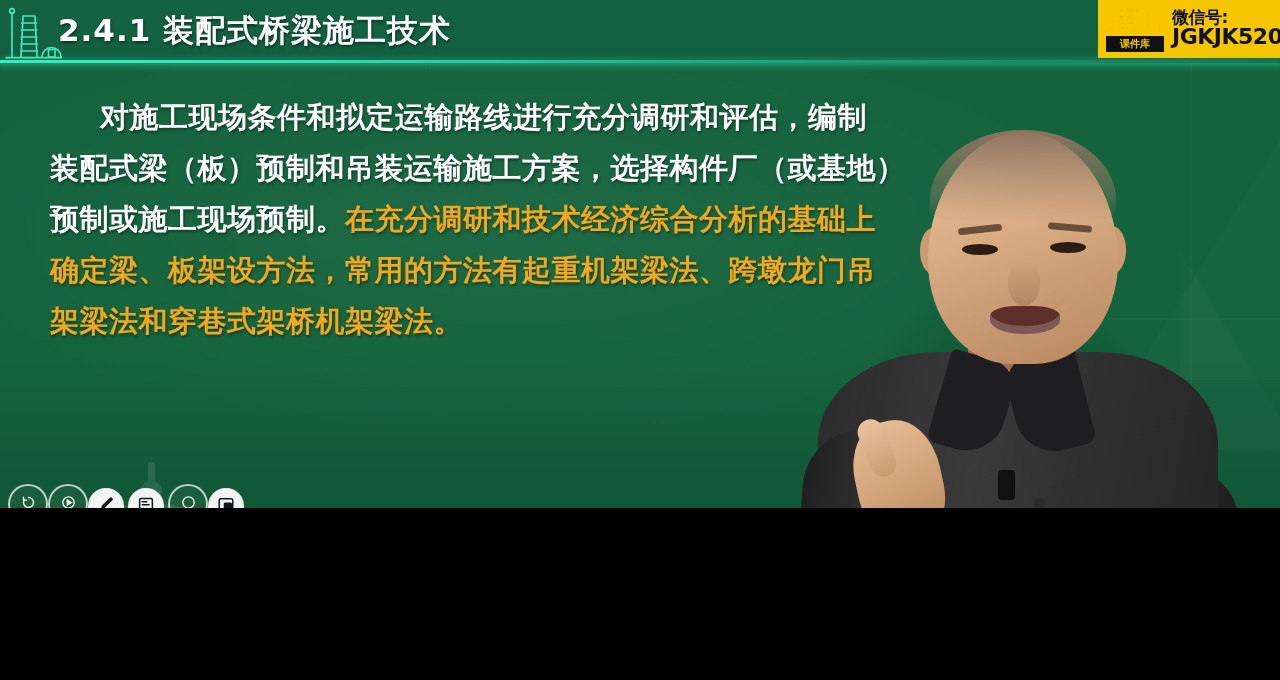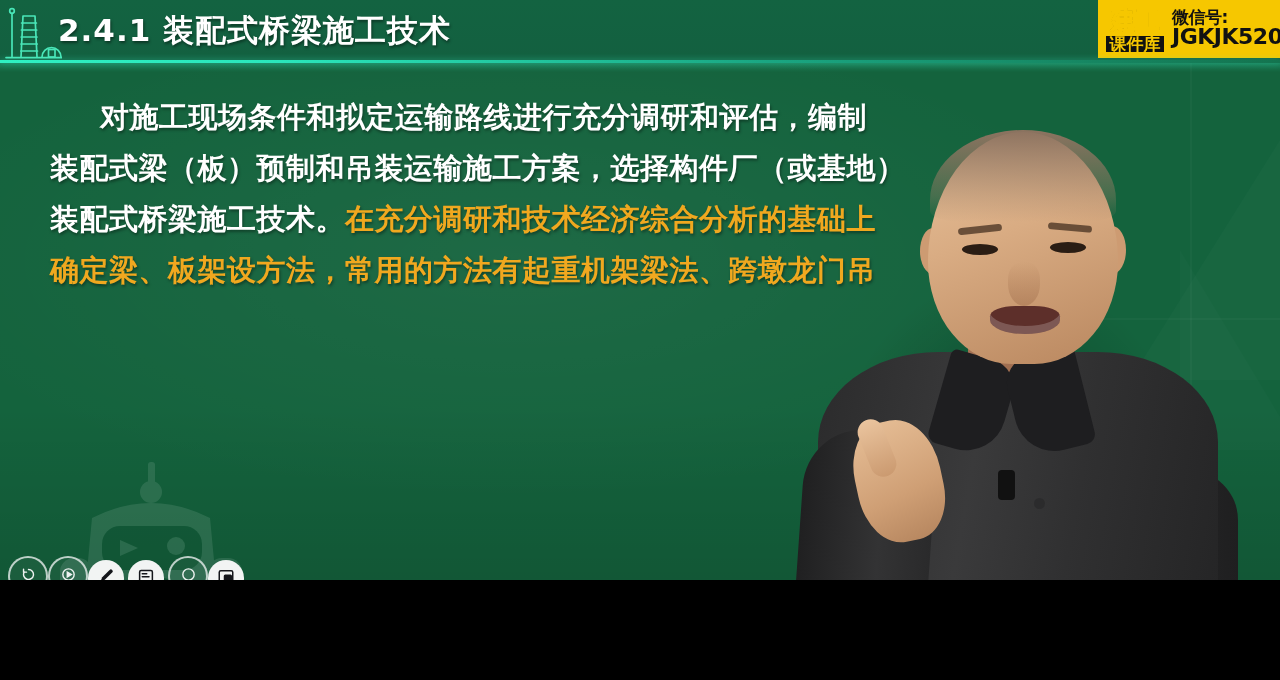--- a/index.html
+++ b/index.html
@@ -3,21 +3,21 @@
 <meta charset="utf-8">
 <style>
   html, body {
     margin: 0;
     padding: 0;
     background: #000;
   }
   #stage {
     position: relative;
     width: 1280px;
-    height: 580px;
+    height: 508px;
     overflow: hidden;
     background: #14633d;
     font-family: "DejaVu Sans", "Liberation Sans", sans-serif;
     -webkit-font-smoothing: antialiased;
   }
 
   
   .slide-bg {
     position: absolute;
     inset: 0;
@@ -131,21 +131,21 @@
     letter-spacing: -1px;
     text-align: center;
     -webkit-text-stroke: 1px #f6c700;
   }
   .badge-logo-bot {
     position: absolute;
     left: 2px; top: 32px;
     width: 58px; height: 16px;
     background: #111;
     color: #f6c700;
-    font-size: 17px;
+    font-size: 10px;
     font-weight: 800;
     line-height: 16px;
     text-align: center;
     letter-spacing: 0px;
   }
   .badge-text {
     display: flex;
     flex-direction: column;
     justify-content: center;
     color: #111;
@@ -434,22 +434,23 @@
       <div class="badge-id">JGKJK520</div>
     </div>
   </div>
 
   <div class="header-rule"></div>
   <div class="header-rule-2"></div>
 
   <div class="body-text" id="body-text">
       <div class="line indent"><span>对施工现场条件和拟定运输路线进行充分调研和评估，编制</span></div>
       <div class="line"><span>装配式梁（板）预制和吊装运输施工方案，选择构件厂（或基地）</span></div>
-      <div class="line"><span>装配式桥梁施工技术。</span><span class="hl">在充分调研和技术经济综合分析的基础上</span></div>
+      <div class="line"><span>预制或施工现场预制。</span><span class="hl">在充分调研和技术经济综合分析的基础上</span></div>
       <div class="line"><span class="hl">确定梁、板架设方法，常用的方法有起重机架梁法、跨墩龙门吊</span></div>
+      <div class="line"><span class="hl">架梁法和穿巷式架桥机架梁法。</span></div>
     </div>
 
   <div class="presenter">
     <div class="p-shadow"></div>
     <div class="p-arm-r"></div>
     <div class="p-torso"></div>
     <div class="p-neck"></div>
     <div class="p-collar-l"></div>
     <div class="p-collar-r"></div>
     <div class="p-ear-l"></div>

